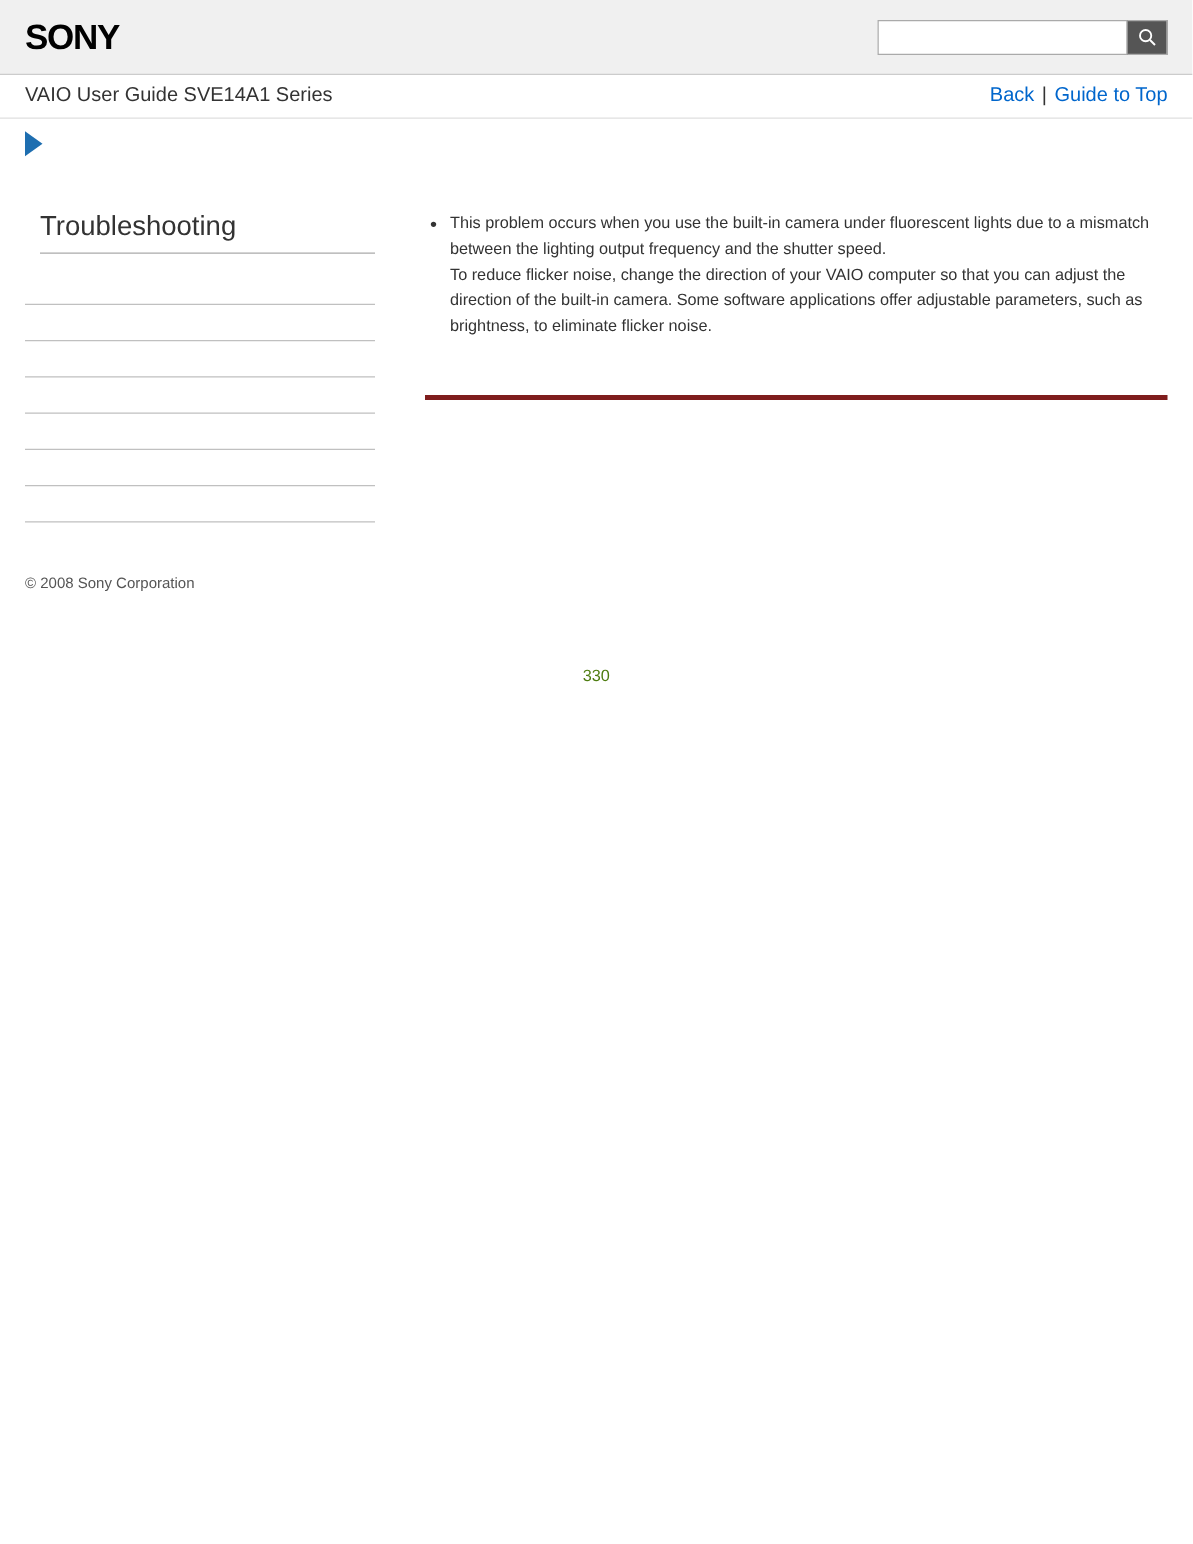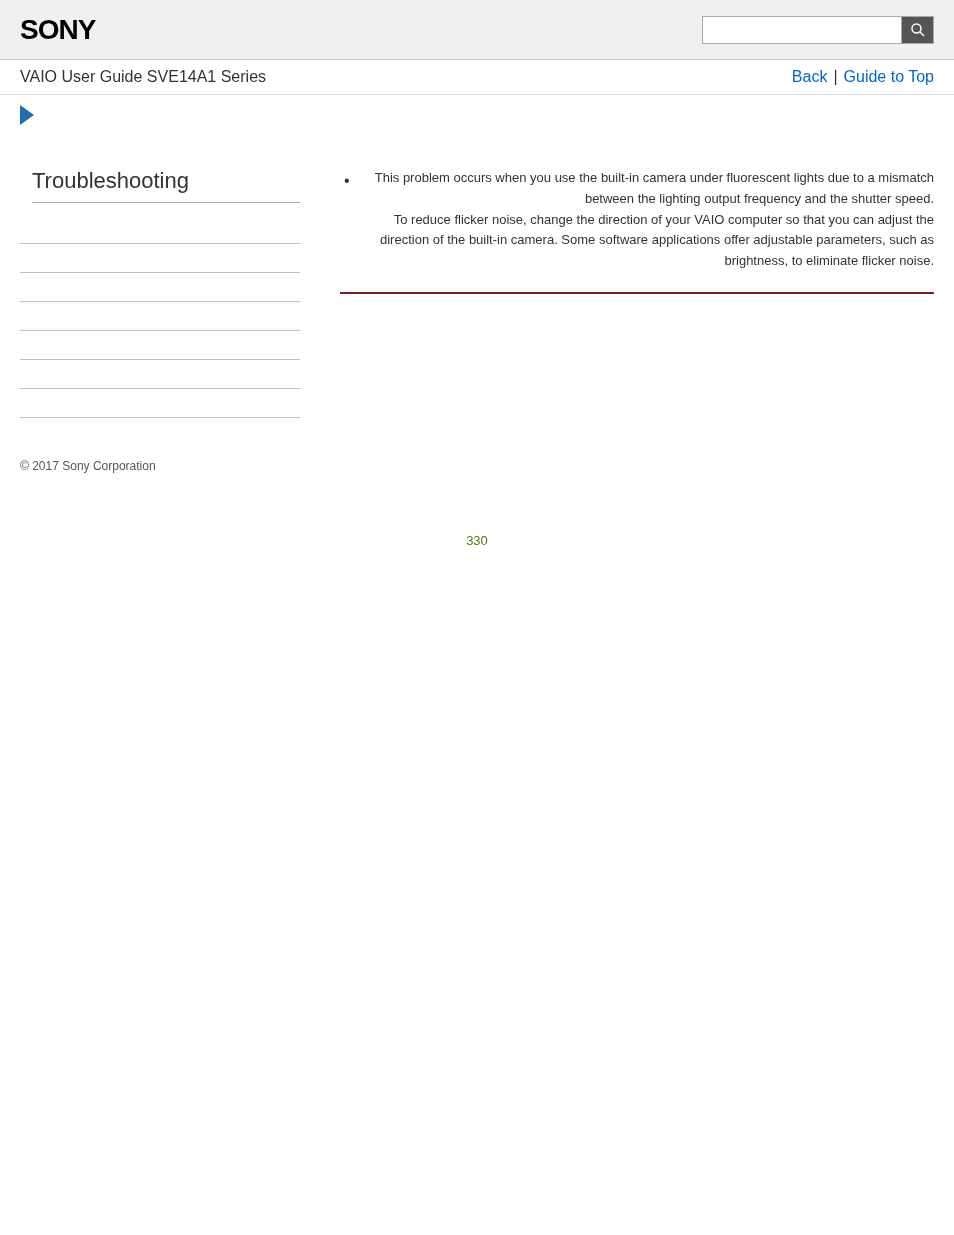--- a/index.html
+++ b/index.html
@@ -147,24 +147,23 @@
     }
 
     
     .main-content {
       flex: 1;
       padding-left: 20px;
       border-left: none;
     }
 
     .content-section {
-      padding-bottom: 12px;
-      border-bottom: 2px solid #7f1d1d;
+      padding-bottom: 36px;
+      border-bottom: 4px solid #7f1d1d;
       margin-bottom: 20px;
-      text-align: right;
     }
 
     .content-text {
       font-size: 13px;
       color: #333;
       line-height: 1.6;
     }
 
     .bullet-list {
       list-style: none;
@@ -265,20 +264,20 @@
           <li>
             <span class="content-text">This problem occurs when you use the built-in camera under fluorescent lights due to a mismatch between the lighting output frequency and the shutter speed.<br>To reduce flicker noise, change the direction of your VAIO computer so that you can adjust the direction of the built-in camera. Some software applications offer adjustable parameters, such as brightness, to eliminate flicker noise.</span>
           </li>
         </ul>
       </div>
     </div>
 
   </div>
 
   <div class="footer">
-    <span class="copyright">© 2017 Sony Corporation</span>
+    <span class="copyright">© 2008 Sony Corporation</span>
   </div>
 
   <div class="page-number-static">
     <span>330</span>
   </div>
 
 </div>
 
 </body></html>

